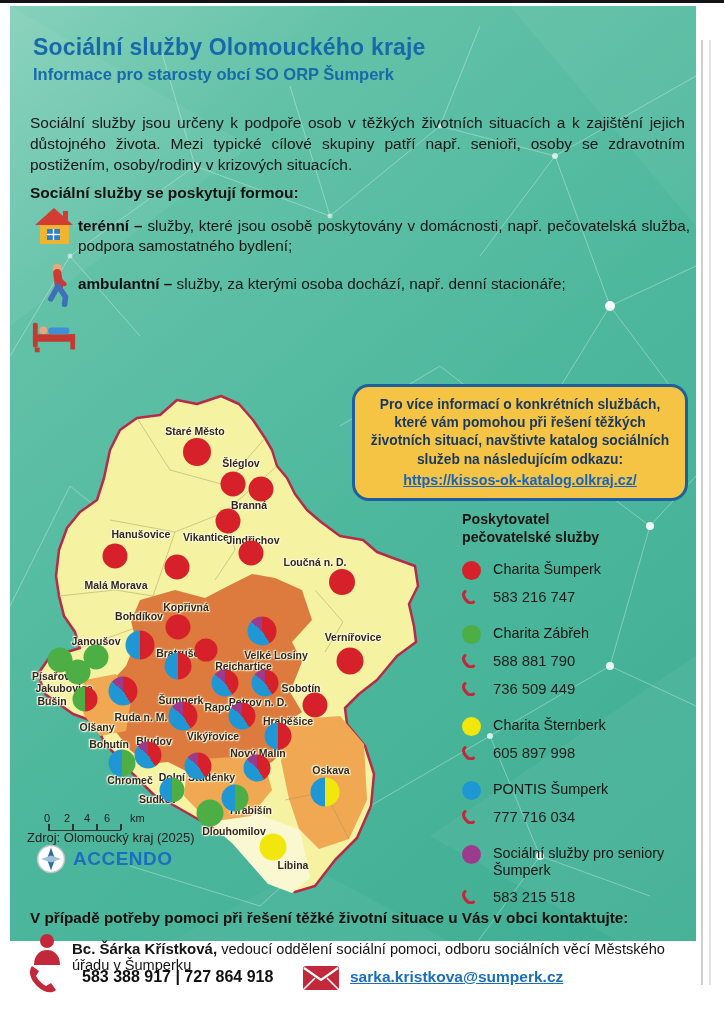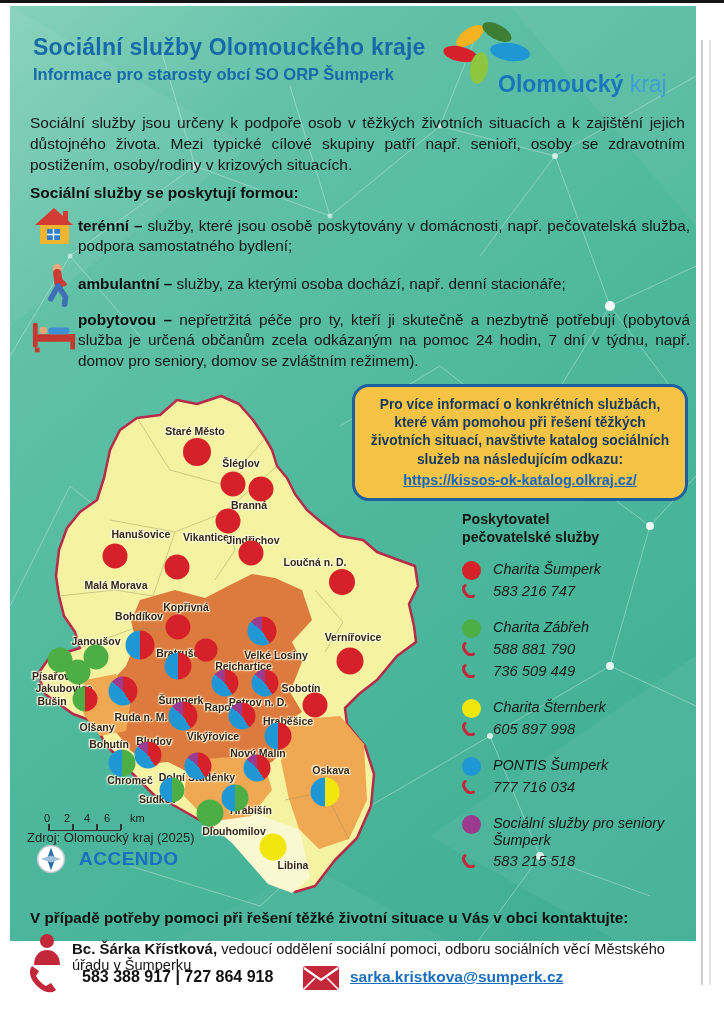--- a/index.html
+++ b/index.html
@@ -28,34 +28,34 @@
   .infobox a{display:block;margin-top:2px;color:#1565c0;font-size:14.3px;text-decoration:underline;}
 
   .map-wrap{position:absolute;left:15px;top:384px;width:440px;height:515px;}
   .map-wrap svg{position:absolute;left:0;top:0;}
   .town{position:absolute;transform:translate(-50%,-50%);font-size:10.5px;font-weight:bold;color:#33261a;white-space:nowrap;
         text-shadow:0 0 3px #fdfbe6,0 0 2px #fdfbe6,1px 1px 1px #fdfbe6,-1px -1px 1px #fdfbe6;}
   .mdot{position:absolute;border-radius:50%;transform:translate(-50%,-50%);}
 
   .legend{position:absolute;left:452px;top:504px;width:236px;color:#151515;}
   .leg-head{font-size:14.2px;font-weight:bold;line-height:1.3;margin-bottom:14px;}
-  .leg-block{display:grid;grid-template-columns:31px 1fr;row-gap:3px;margin-bottom:17px;align-items:start;font-style:italic;}
+  .leg-block{display:grid;grid-template-columns:31px 1fr;row-gap:9px;margin-bottom:17px;align-items:start;}
   .leg-dot{width:19px;height:19px;border-radius:50%;margin-top:0;}
   .leg-name{font-size:14.4px;line-height:1.22;}
   .leg-phicon{margin-top:1px;}
   .leg-phone{font-size:14.8px;color:#1d1d1d;}
 
   .scalebar{position:absolute;left:38px;top:806px;width:120px;font-size:11px;color:#222;}
   .scalebar .nums{display:flex;width:96px;}
   .scalebar .nums span{width:24px;margin-left:-4px;}
   .scalebar .bar{position:relative;width:73px;height:6px;border-bottom:1.5px solid #333;}
   .scalebar .tick{position:absolute;top:0;width:1.5px;height:6px;background:#333;}
   .scalebar .unit{position:absolute;left:82px;top:0px;}
 
-  .accendo{position:absolute;left:26px;top:838px;display:flex;align-items:center;gap:13px;}
+  .accendo{position:absolute;left:26px;top:838px;display:flex;align-items:center;gap:7px;}
   .accendo .atext{font-size:19px;font-weight:bold;color:#1b6fc0;letter-spacing:.5px;}
   .source{position:absolute;left:17px;top:824px;font-size:13px;color:#222;}
 
   .footer-heading{position:absolute;left:20px;top:903px;font-size:15.3px;font-weight:bold;color:#0f0f0f;}
   .contact-row{position:absolute;left:62px;top:934px;width:615px;font-size:14.6px;color:#151515;}
   .contact-row b{font-size:15px;}
   .person-ic{position:absolute;left:22px;top:927px;}
   .phone-ic{position:absolute;left:16px;top:955px;}
   .phones{position:absolute;left:72px;top:962px;font-size:16px;font-weight:bold;color:#111;}
   .mail-ic{position:absolute;left:292px;top:959px;}
@@ -121,30 +121,20 @@
       <polygon points="0,0 240,140 0,320" opacity="0.05"></polygon>
       <polygon points="686,979 420,830 686,650" opacity="0.05"></polygon>
       <polygon points="80,979 300,860 520,979" opacity="0.04"></polygon>
       <polygon points="686,0 500,0 686,220" opacity="0.05"></polygon>
     </g>
   </svg>
 
   <div class="title">Sociální služby Olomouckého kraje</div>
   <div class="subtitle">Informace pro starosty obcí SO ORP Šumperk</div>
 
-  <div class="logo">
-    <svg width="110" height="78" viewBox="0 0 110 78">
-      <ellipse cx="33" cy="20" rx="16" ry="7.5" fill="#f5b320" transform="rotate(-35 33 20)"></ellipse>
-      <ellipse cx="60" cy="16" rx="16" ry="7.5" fill="#3e7d34" transform="rotate(28 60 16)"></ellipse>
-      <ellipse cx="23" cy="38" rx="17" ry="7.5" fill="#d6212b" transform="rotate(12 23 38)"></ellipse>
-      <ellipse cx="73" cy="36" rx="20" ry="9" fill="#1f97d4" transform="rotate(8 73 36)"></ellipse>
-      <ellipse cx="42" cy="52" rx="9" ry="16" fill="#8cc63f" transform="rotate(10 42 52)"></ellipse>
-    </svg>
-    <div class="logo-text"><span>Olomoucký</span> <span class="lt2">kraj</span></div>
-  </div>
 
   <div class="intro">Sociální služby jsou určeny k podpoře osob v těžkých životních situacích a k zajištění jejich důstojného života. Mezi typické cílové skupiny patří např. senioři, osoby se zdravotním postižením, osoby/rodiny v krizových situacích.</div>
   <div class="forms-heading">Sociální služby se poskytují formou:</div>
 
   <svg class="bicon" style="top:198px" viewBox="0 0 46 46">
     <rect x="9" y="19" width="29" height="21" fill="#f0b42e"></rect>
     <polygon points="4,21 23,4 42,21" fill="#d23c32"></polygon>
     <rect x="32" y="7" width="5" height="9" fill="#d23c32"></rect>
     <rect x="16" y="25" width="13" height="11" fill="#2f7fd0"></rect>
     <line x1="22.5" y1="25" x2="22.5" y2="36" stroke="#fff" stroke-width="1.4"></line>
@@ -167,24 +157,20 @@
   </div>
 
   <svg class="bicon" style="top:308px" viewBox="0 0 48 34">
     <rect x="2" y="2" width="5" height="26" rx="2" fill="#c53a30"></rect>
     <rect x="2" y="14" width="44" height="8" rx="2" fill="#c53a30"></rect>
     <rect x="41" y="14" width="5" height="16" fill="#c53a30"></rect>
     <rect x="4" y="28" width="5" height="5" fill="#c53a30"></rect>
     <circle cx="13" cy="10" r="4" fill="#e8a87c"></circle>
     <rect x="18" y="7" width="22" height="7" rx="3" fill="#3f8fd6"></rect>
   </svg>
-  <div class="bullet" style="top:304px">
-    <b>pobytovou –</b>
-    <span>nepřetržitá péče pro ty, kteří ji skutečně a nezbytně potřebují (pobytová služba je určená občanům zcela odkázaným na pomoc 24 hodin, 7 dní v týdnu, např. domov pro seniory, domov se zvláštním režimem).</span>
-  </div>
 
   <div class="infobox">
     <span>Pro více informací o konkrétních službách, které vám pomohou při řešení těžkých životních situací, navštivte katalog sociálních služeb na následujícím odkazu:</span>
     <a href="#">https://kissos-ok-katalog.olkraj.cz/</a>
   </div>
 
   <div class="map-wrap">
     <svg width="440" height="515" viewBox="0 0 440 515">
       <path d="M135,25 L152,10 L172,14 L196,6 L214,14 L228,30 L240,48 L247,60 L252,76 L262,88 L270,104 L282,120 L296,132 L315,146 L338,150 L352,162 L368,168 L390,176 L393,196 L384,214 L389,236 L391,252 L372,266 L352,290 L334,304 L320,318 L322,334 L340,356 L349,384 L346,416 L332,448 L310,470 L290,496 L270,502 L250,480 L228,452 L204,446 L178,432 L150,416 L128,404 L108,384 L94,368 L80,354 L70,332 L48,324 L20,304 L13,284 L24,268 L42,262 L55,258 L50,242 L39,226 L34,206 L31,186 L34,160 L42,138 L55,122 L72,110 L79,88 L85,60 L95,40 L112,28 Z" fill="#f5f3a2" stroke="#b62a4a" stroke-width="2.5" stroke-linejoin="round"></path>
       <path d="M180,430 L235,425 L275,440 L285,488 L267,503 L243,494 L207,453 Z" fill="#faf8d0"></path>

